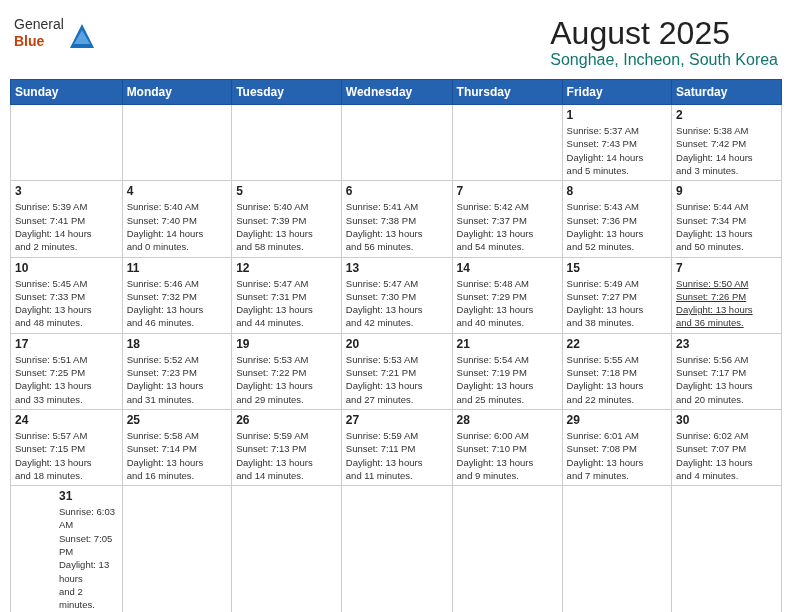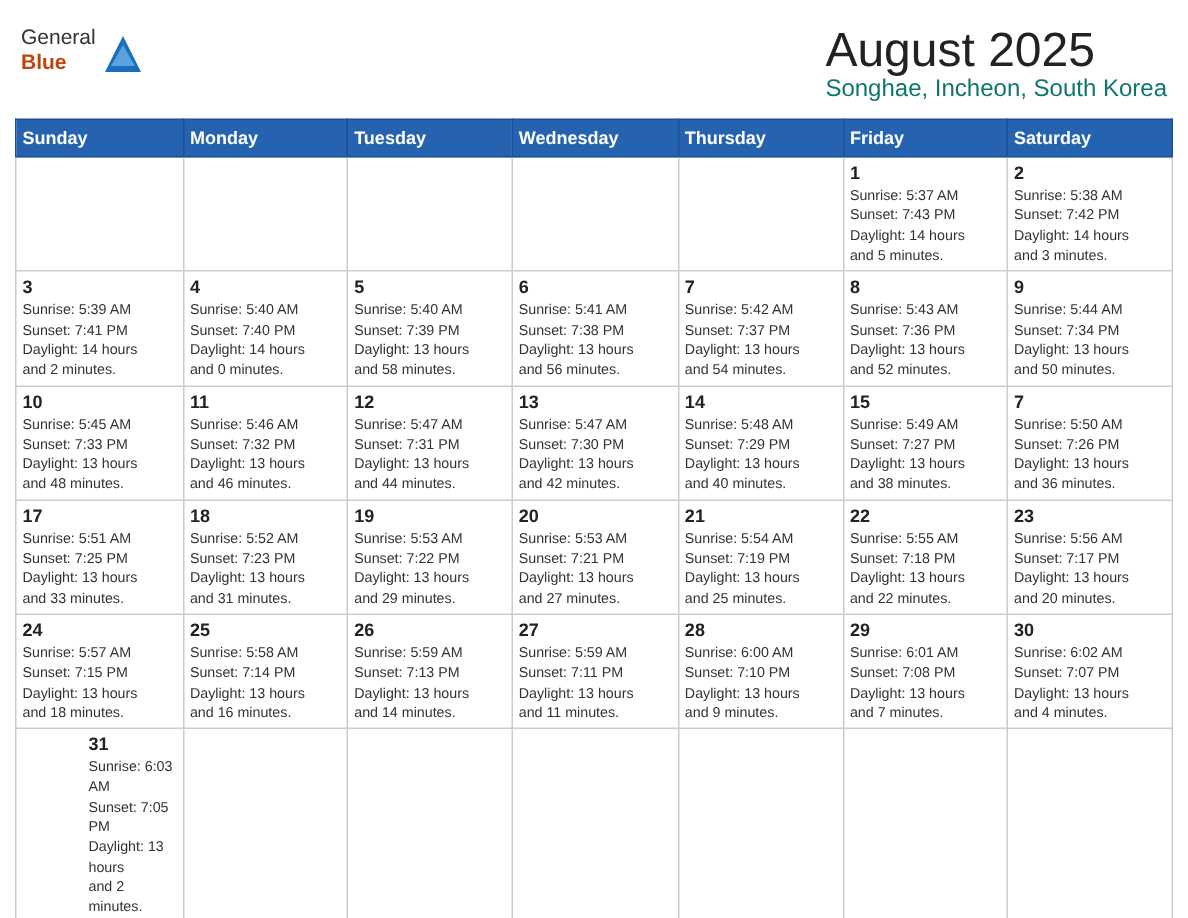--- a/index.html
+++ b/index.html
@@ -232,21 +232,21 @@
         </td>
         <td>
           <div class="day-number">15</div>
           <div class="day-info" style="white-space: pre-line;">Sunrise: 5:49 AM
 Sunset: 7:27 PM
 Daylight: 13 hours
 and 38 minutes.</div>
         </td>
         <td>
           <div class="day-number">7</div>
-          <div class="day-info" style="white-space: pre-line;">Sunrise: 5:50 AM
+          <div class="day-info" style="white-space: pre-line; text-decoration: underline;">Sunrise: 5:50 AM
 Sunset: 7:26 PM
 Daylight: 13 hours
 and 36 minutes.</div>
         </td>
       </tr>
       <tr>
         <td>
           <div class="day-number">17</div>
           <div class="day-info" style="white-space: pre-line;">Sunrise: 5:51 AM
 Sunset: 7:25 PM

